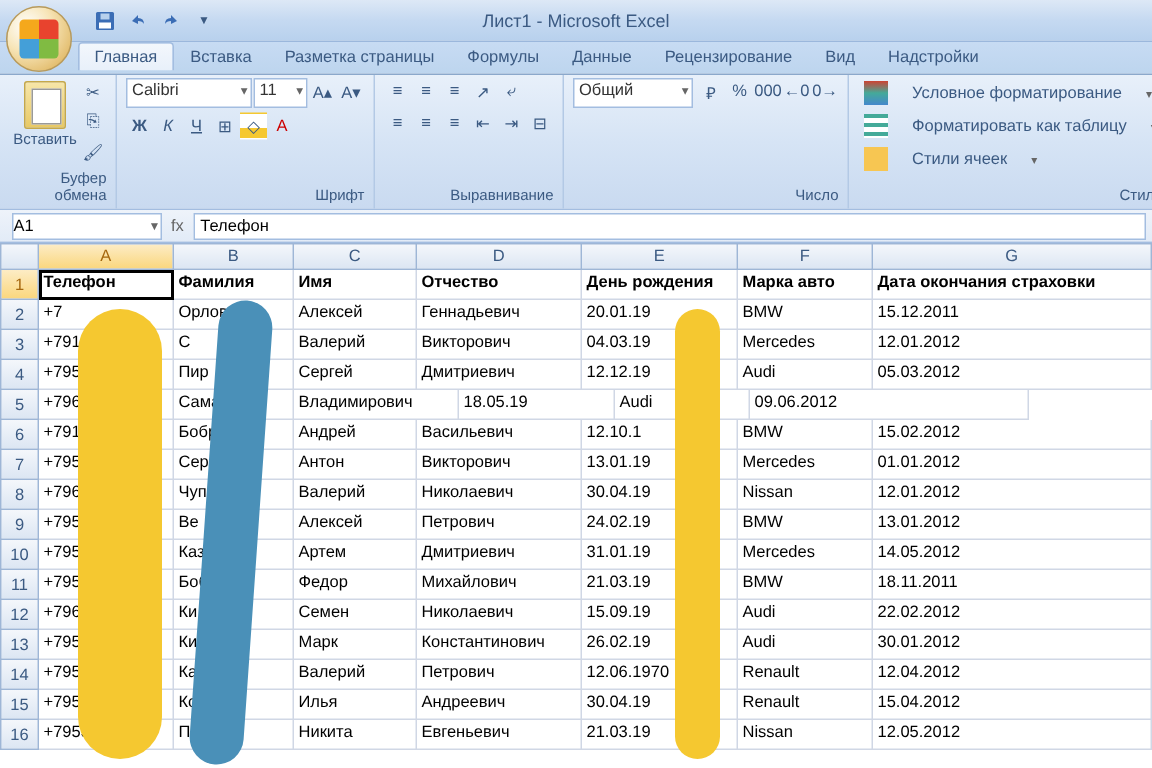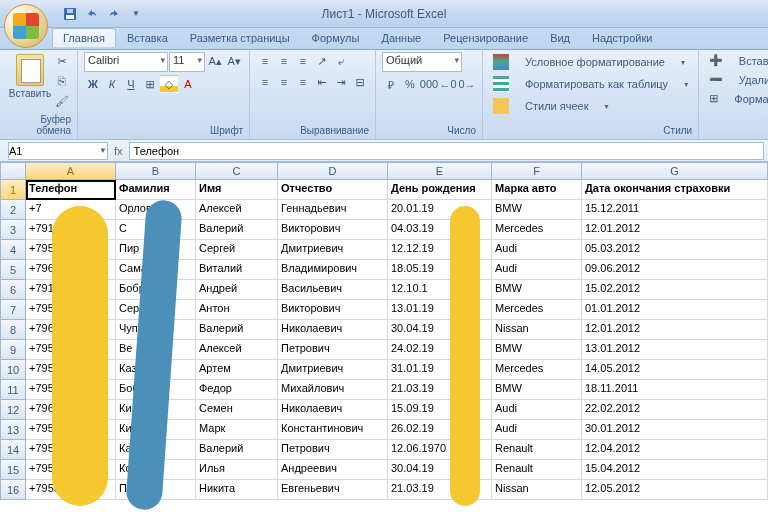--- a/index.html
+++ b/index.html
@@ -138,21 +138,21 @@
         <div class="sm-btn">≡</div>
         <div class="sm-btn">≡</div>
         <div class="sm-btn">⇤</div>
         <div class="sm-btn">⇥</div>
         <div class="sm-btn">⊟</div>
       </div>
     </div>
     <div class="group-label">Выравнивание</div>
   </div>
   <div class="group">
-    <div class="group-content" style="flex-direction:column;gap:3px">
+    <div class="group-content" style="flex-direction:row;gap:3px">
       <div class="combo" style="width:80px">Общий</div>
       <div class="btn-row">
         <div class="sm-btn">₽</div>
         <div class="sm-btn">%</div>
         <div class="sm-btn">000</div>
         <div class="sm-btn">←0</div>
         <div class="sm-btn">0→</div>
       </div>
     </div>
     <div class="group-label">Число</div>
@@ -261,21 +261,20 @@
         <div class="cell cC">Сергей</div>
         <div class="cell cD">Дмитриевич</div>
         <div class="cell cE">12.12.19</div>
         <div class="cell cF">Audi</div>
         <div class="cell cG">05.03.2012</div>
       </div>
       <div class="row">
         <div class="row-h">5</div>
         <div class="cell cA">+7963   00</div>
         <div class="cell cB">Самаров</div>
-        <div class="cell cC">Виталий</div>
         <div class="cell cD">Владимирович</div>
         <div class="cell cE">18.05.19</div>
         <div class="cell cF">Audi</div>
         <div class="cell cG">09.06.2012</div>
       </div>
       <div class="row">
         <div class="row-h">6</div>
         <div class="cell cA">+79114   0</div>
         <div class="cell cB">Бобров</div>
         <div class="cell cC">Андрей</div>

